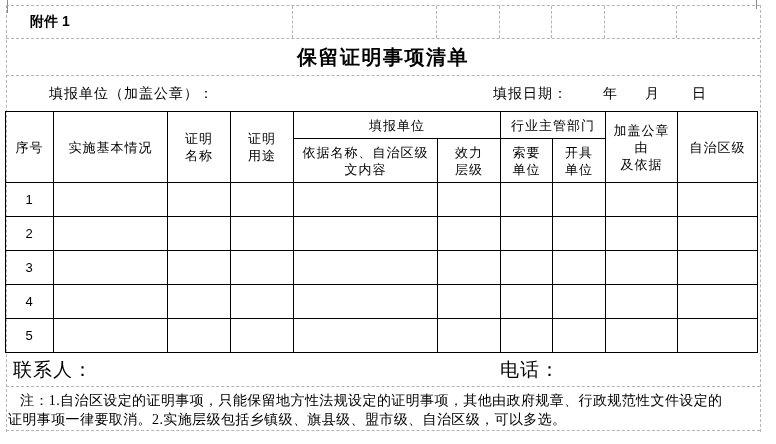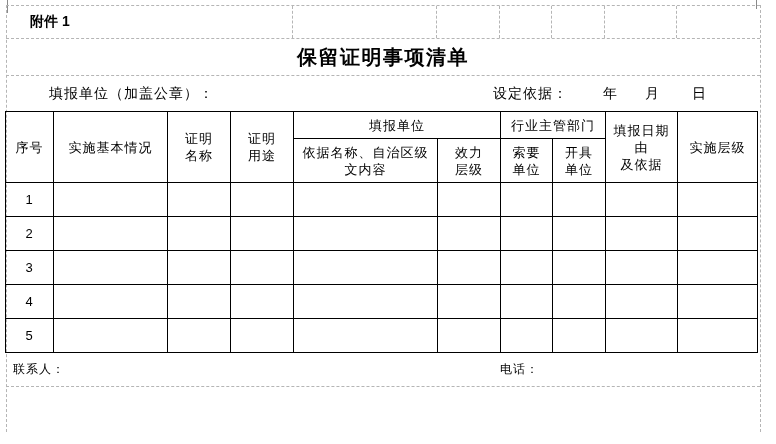--- a/index.html
+++ b/index.html
@@ -92,21 +92,21 @@
 
   
   .contact-row {
     position: absolute; left: 6px; top: 353px; width: 754px; height: 34px;
     box-sizing: border-box;
     border-bottom: 1px dashed #b5b5b5;
   }
   .contact-row span {
     position: absolute; top: 0; height: 100%;
     display: flex; align-items: center;
-    font-size: 12px; letter-spacing: 1px;
+    font-size: 19px; letter-spacing: 1px;
   }
   .contact-label { left: 7px; }
   .phone-label { left: 494px; }
 
   
   .notes-row {
     position: absolute; left: 6px; top: 387px; width: 754px; height: 44px;
     box-sizing: border-box;
     border-bottom: 1px dashed #b5b5b5;
     padding-top: 4px;
@@ -139,21 +139,21 @@
     <div class="gcell" style="width:72px"></div>
     <div class="gcell" style="width:83px"></div>
   </div>
 
   <div class="title-row">
     <span class="page-title">保留证明事项清单</span>
   </div>
 
   <div class="fill-row">
     <span class="fill-unit-label">填报单位（加盖公章）：</span>
-    <span class="fill-date-label">设定依据：</span>
+    <span class="fill-date-label">填报日期：</span>
     <span class="date-year">年</span>
     <span class="date-month">月</span>
     <span class="date-day">日</span>
   </div>
 
   <table class="main">
     <colgroup>
       <col style="width:48px">
         <col style="width:114px">
         <col style="width:63px">
@@ -168,24 +168,24 @@
     <tbody>
         <tr class="h1">
       <td rowspan="2">序号</td>
       <td rowspan="2">实施基本情况</td>
       <td rowspan="2">证明
 名称</td>
       <td rowspan="2">证明
 用途</td>
       <td colspan="2">填报单位</td>
       <td colspan="2">行业主管部门</td>
-      <td rowspan="2">填报日期
+      <td rowspan="2">加盖公章
 由
 及依据</td>
-      <td rowspan="2">实施层级</td>
+      <td rowspan="2">自治区级</td>
     </tr>
     <tr class="h2">
       <td>依据名称、自治区级
 文内容</td>
       <td>效力
 层级</td>
       <td>索要
 单位</td>
       <td>开具
 单位</td>
@@ -251,14 +251,18 @@
       <td></td>
     </tr>
   </tbody>
     </table>
 
   <div class="contact-row">
     <span class="contact-label">联系人：</span>
     <span class="phone-label">电话：</span>
   </div>
 
+  <div class="notes-row">
+    <div class="note-line note-line-0">注：1.自治区设定的证明事项，只能保留地方性法规设定的证明事项，其他由政府规章、行政规范性文件设定的</div>
+    <div class="note-line note-line-1">证明事项一律要取消。2.实施层级包括乡镇级、旗县级、盟市级、自治区级，可以多选。</div>
+  </div>
 
 </div>
 
 </body></html>

